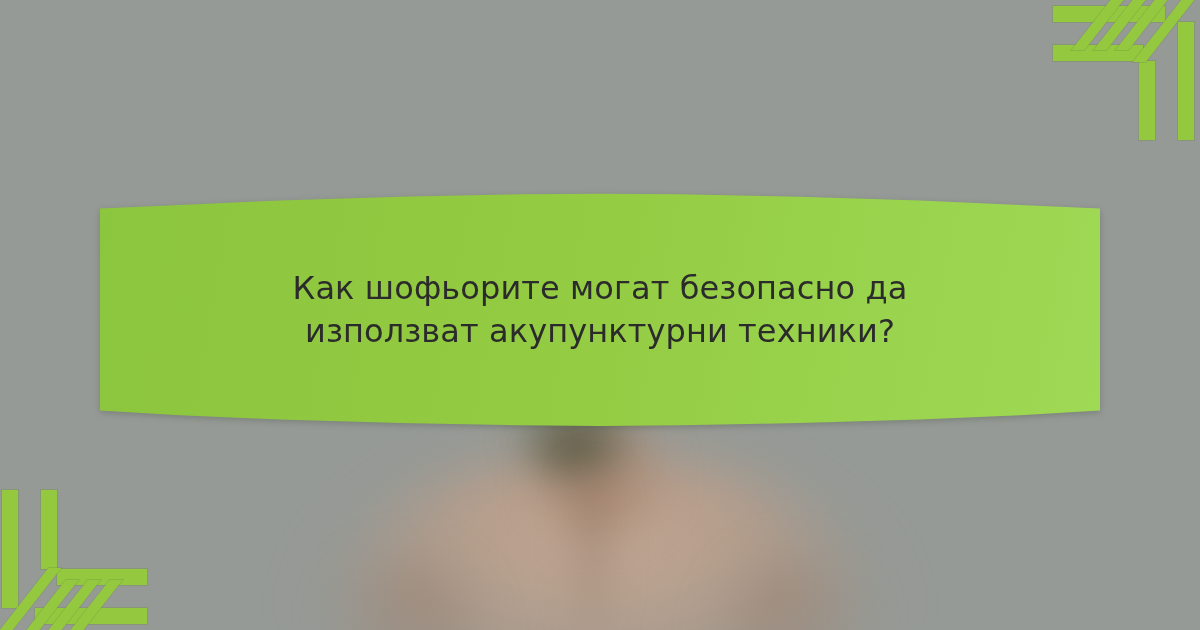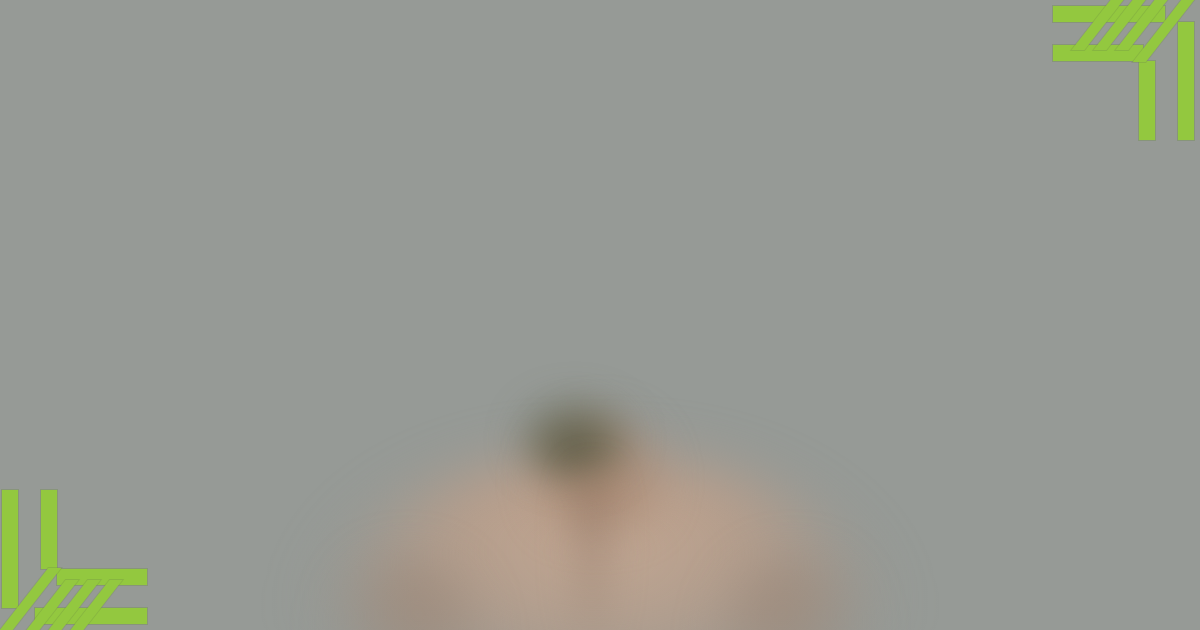--- a/index.html
+++ b/index.html
@@ -203,14 +203,20 @@
     <div class="deco-bar" style="left:41px; bottom:61px; width:16px; height:79px;"></div>
     <div class="deco-bar" style="left:35px; bottom:6px; width:112px; height:16px;"></div>
     <div class="deco-bar" style="left:57px; bottom:45px; width:90px; height:16px;"></div>
 
     <div class="deco-slash slash-bl" style="left:24px; bottom:0px; height:62px;"></div>
     <div class="deco-slash slash-bl" style="left:46px; bottom:0px; height:50px;"></div>
     <div class="deco-slash slash-bl" style="left:68px; bottom:0px; height:50px;"></div>
     <div class="deco-slash slash-bl" style="left:90px; bottom:0px; height:50px;"></div>
   </div>
 
+  <div class="banner-wrap">
+    <div class="banner"></div>
+    <div class="banner-text">
+      <div class="headline">Как шофьорите могат безопасно да използват акупунктурни техники?</div>
+    </div>
+  </div>
 
 </div>
 
 </body></html>

